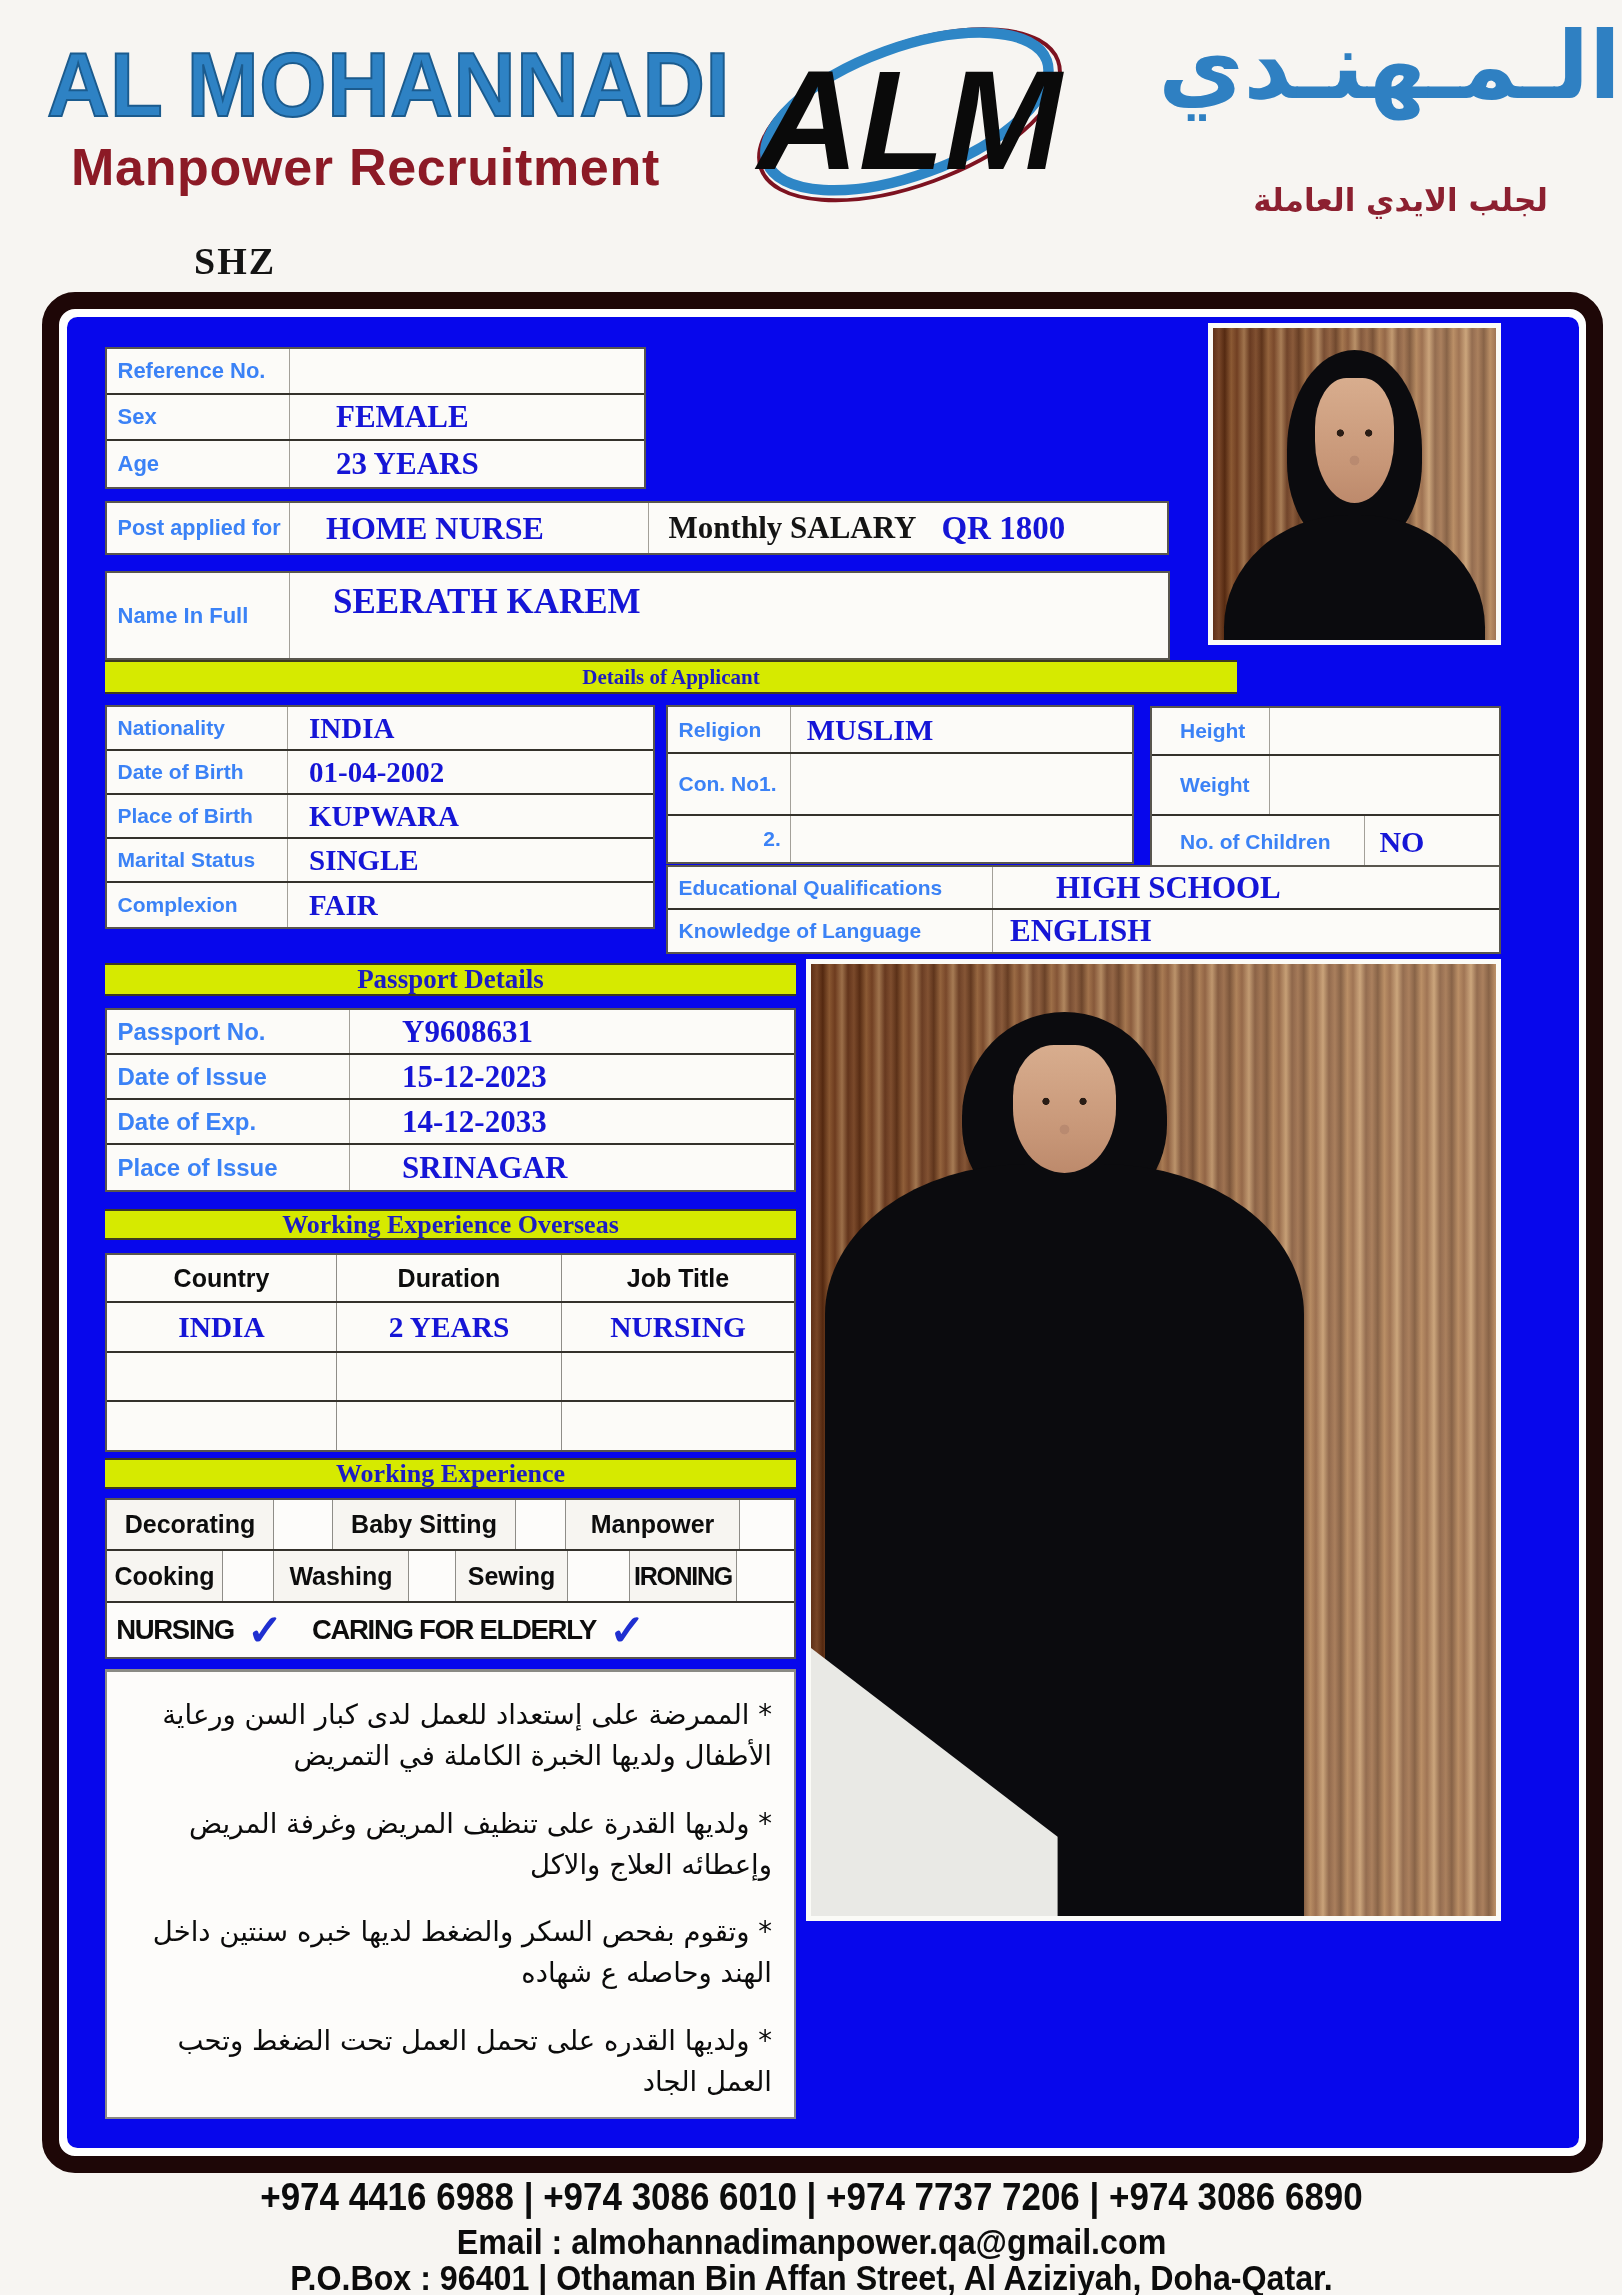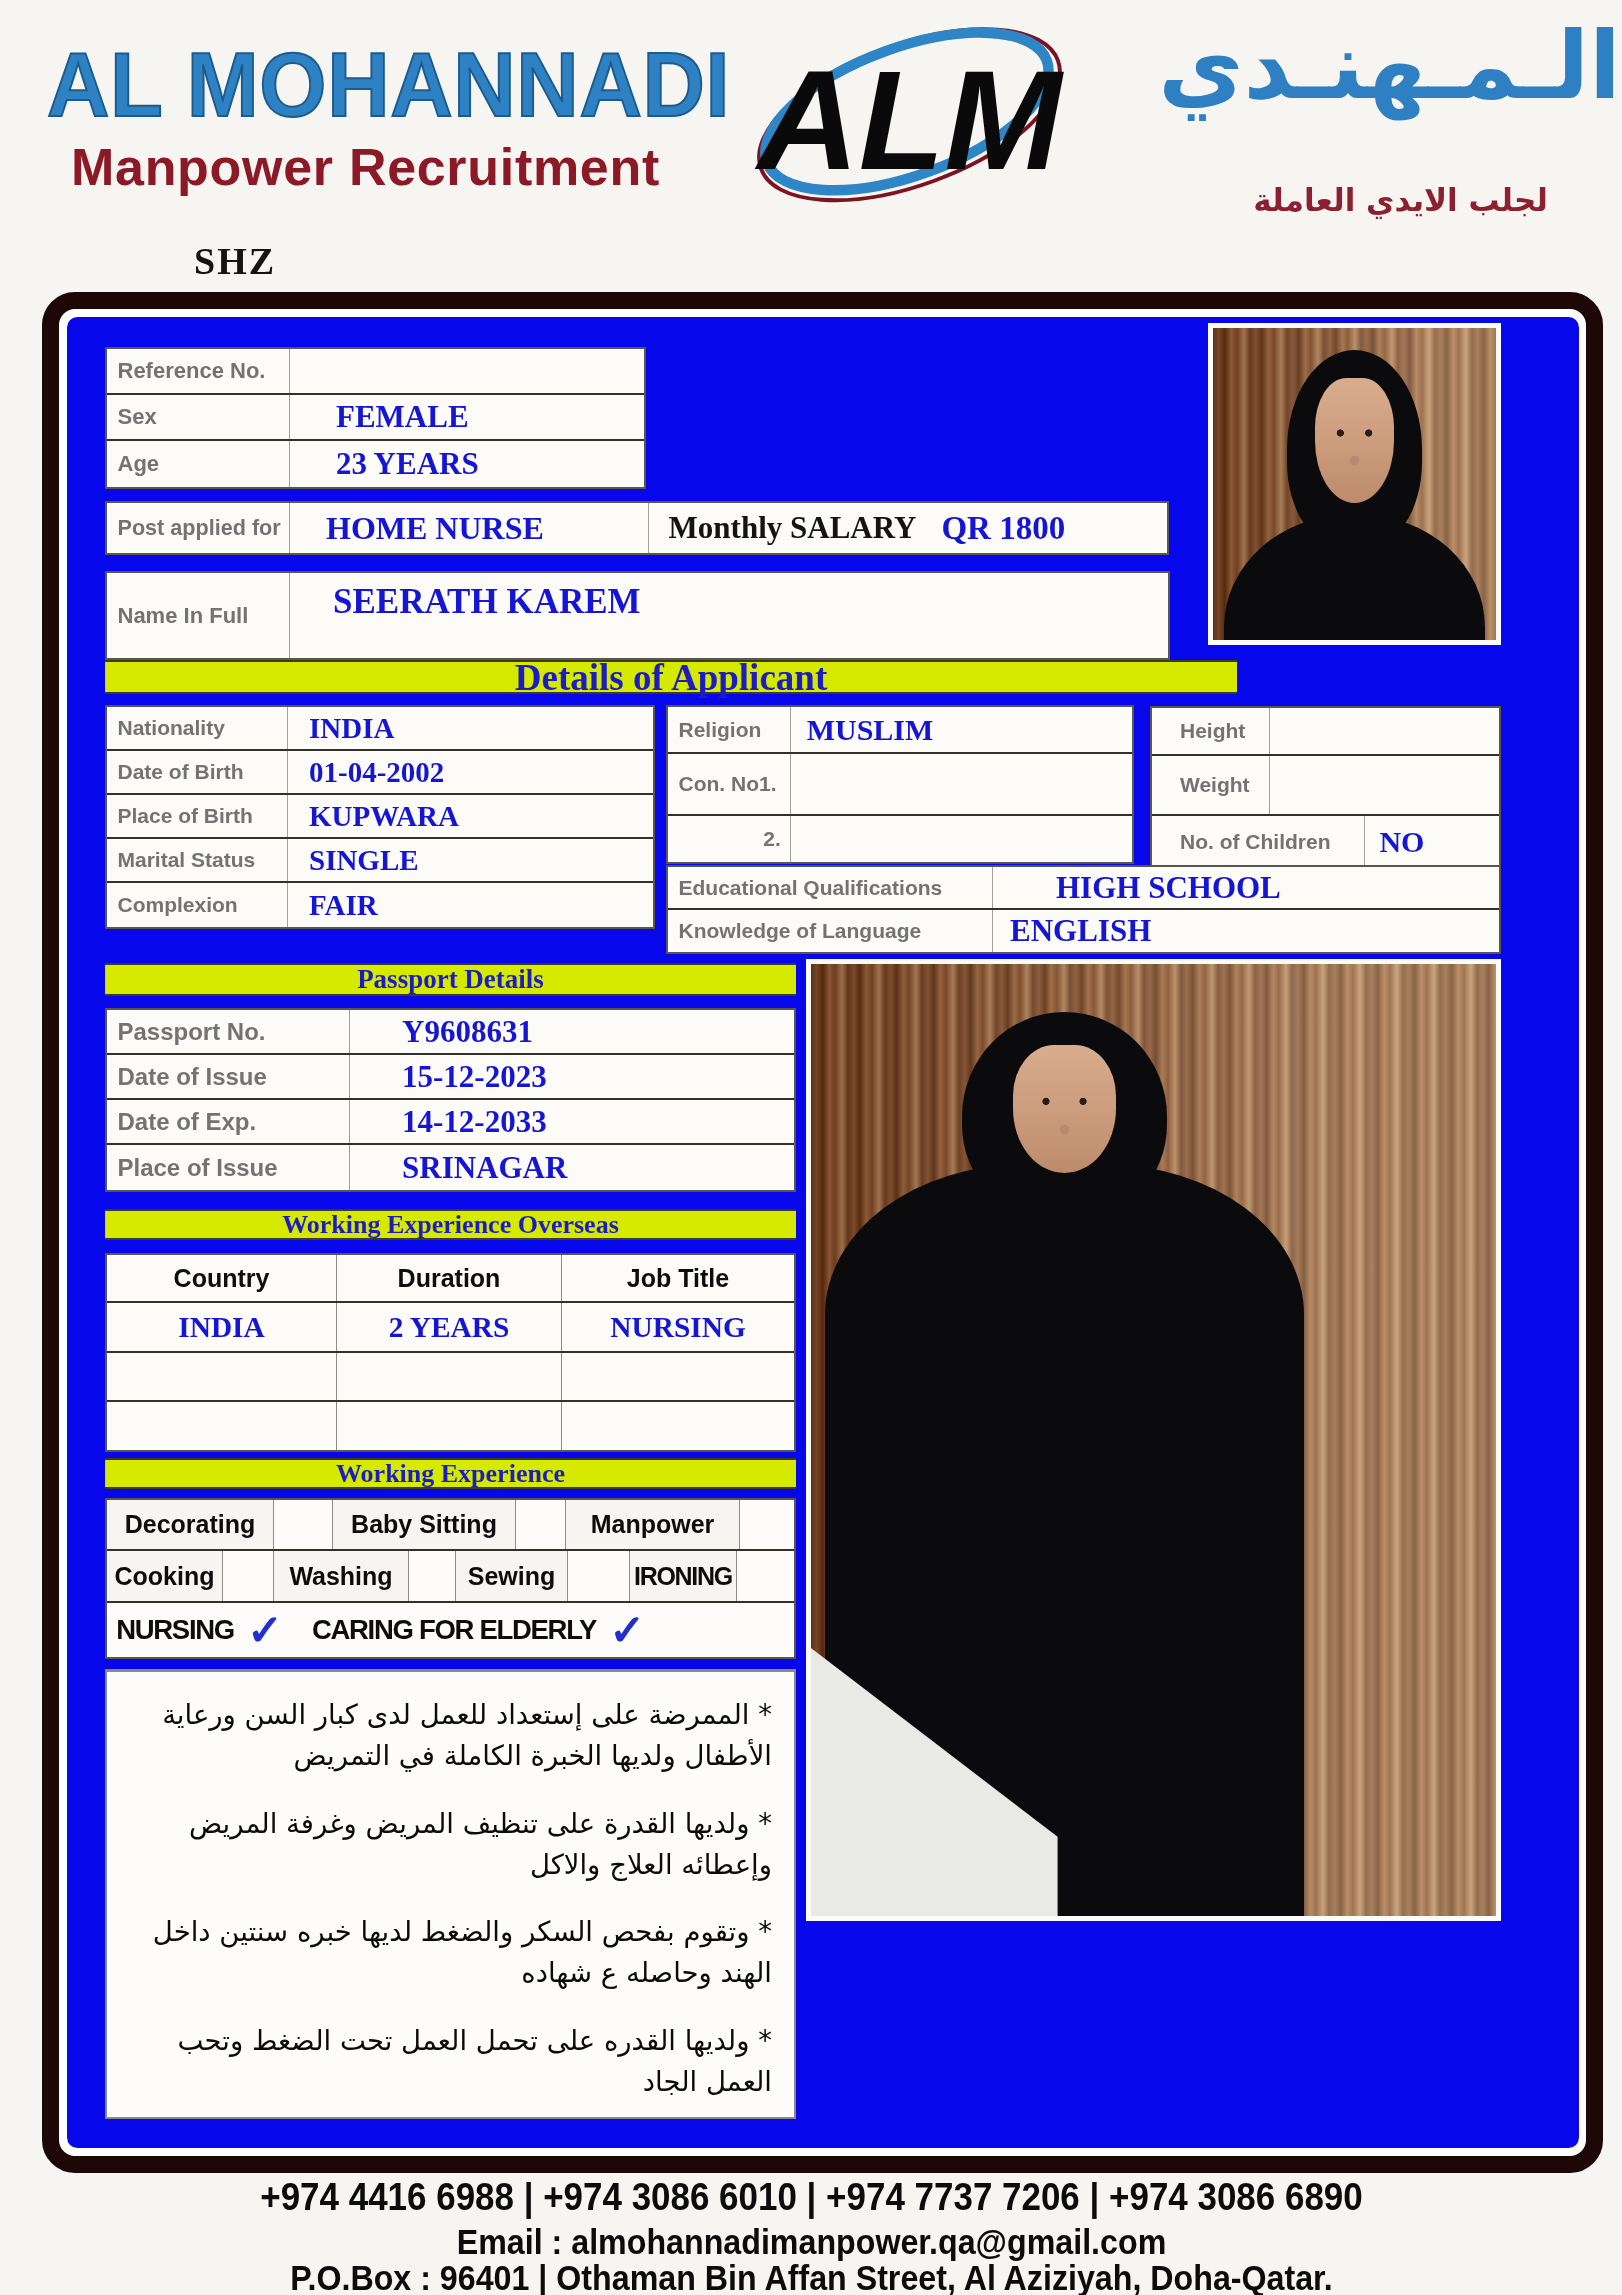--- a/index.html
+++ b/index.html
@@ -22,21 +22,21 @@
 
   
   .form-frame{left:42px;top:292px;width:1561px;height:1881px;background:#ffffff;
               border:17px solid #1e0707;border-radius:33px;box-sizing:border-box;}
   .form-bg{left:67px;top:317px;width:1512px;height:1831px;background:#0707ec;border-radius:10.5px;}
 
   
   .tbl{position:absolute;background:#fcfbf8;border:2px solid #59564e;box-sizing:border-box;}
   .trow{display:flex;border-bottom:2px solid #34312b;box-sizing:border-box;}
   .trow:last-child{border-bottom:none;}
-  .lbl{display:flex;align-items:center;padding-left:10.5px;font-weight:700;color:#737373;
+  .lbl{display:flex;align-items:center;padding-left:10.5px;font-weight:700;color:#3b82f6;
        border-right:1.3px solid #a3a099;box-sizing:border-box;flex:none;}
   .val{flex:1;display:flex;align-items:center;font-family:"Liberation Serif","DejaVu Serif",serif;
        font-weight:700;color:#1515d6;box-sizing:border-box;}
   .banner{position:absolute;background:#d6ea00;border-top:2.6px solid #3c3a20;border-bottom:2.6px solid #3c3a20;
           display:flex;align-items:center;justify-content:center;box-sizing:border-box;
           font-family:"Liberation Serif",serif;font-weight:700;color:#1c1cc2;}
 
   
   .ref-tbl .trow{height:46px;} .ref-tbl .lbl{width:183px;font-size:22px;} .ref-tbl .val{padding-left:46px;font-size:31px;}
   .post-row .lbl{width:183px;font-size:21.6px;}
@@ -148,21 +148,21 @@
   </div>
 </div>
 
 <div class="photo" style="left:1208px;top:323px;width:293px;height:322px;">
   <div class="tint"></div>
   <div class="fig-head" style="left:26%;top:7%;width:48%;height:64%;border-radius:50% 50% 44% 44%;"></div>
   <div class="fig-body" style="left:4%;bottom:0;width:92%;height:40%;border-radius:48% 48% 0 0/90% 90% 0 0;"></div>
   <div class="fig-face" style="left:36%;top:16%;width:28%;height:40%;"></div>
 </div>
 
-<div class="banner" style="left:105px;top:660px;width:1132px;height:34px;font-size:37px;">
+<div class="banner" style="left:105px;top:660px;width:1132px;height:34px;font-size:21px;">
   <span>Details of Applicant</span>
 </div>
 
 <div class="tbl dl-tbl" style="left:105px;top:705px;width:550px;">
   <div class="trow">
     <div class="lbl">Nationality</div>
     <div class="val">INDIA</div>
   </div>
   <div class="trow">
     <div class="lbl">Date of Birth</div>

